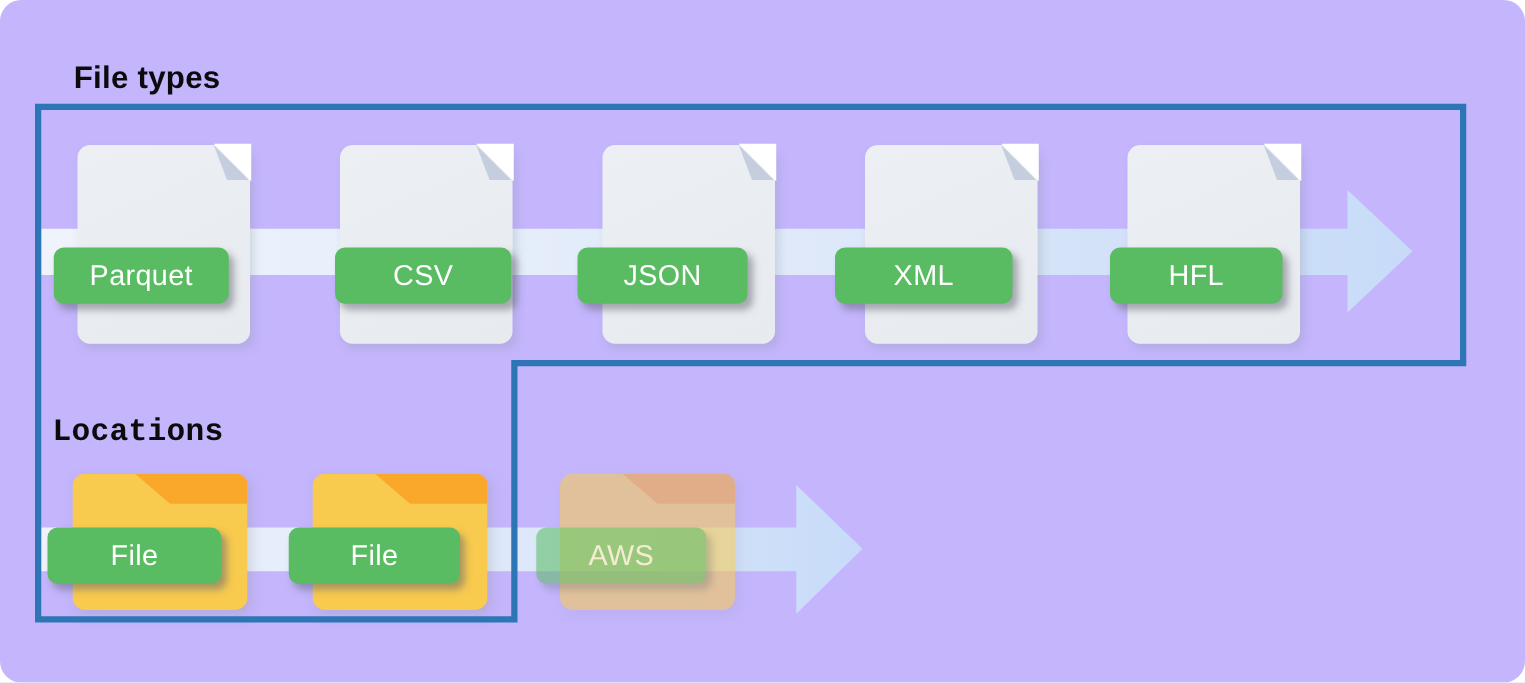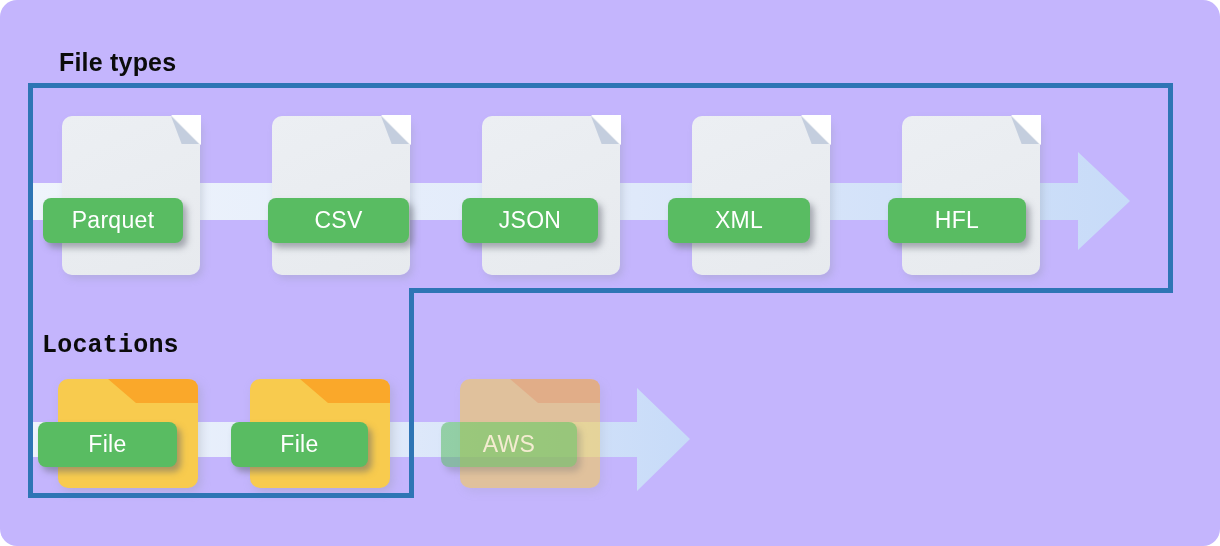--- a/index.html
+++ b/index.html
@@ -41,21 +41,21 @@
   
   .chip{
     position:absolute;height:45px;border-radius:8px;background:#59BC62;
     color:#ffffff;font-size:23px;font-weight:normal;text-align:center;
     line-height:45px;box-shadow:4px 5px 6px rgba(95,100,112,.5);
     letter-spacing:.3px;
   }
   .chip-row1{top:198px;}
   .chip-row2{top:422px;}
 
-  .faded{opacity:.55;margin-left:12px;}
+  .faded{opacity:.55;}
 </style>
 </head>
 <body>
 
 <div class="stage">
 
   <svg class="layer" viewBox="0 0 1220 546" aria-hidden="true">
     <defs>
       <linearGradient id="bandGrad" x1="0" y1="0" x2="1" y2="0">
         <stop offset="0" stop-color="#EFF4FC"></stop>

